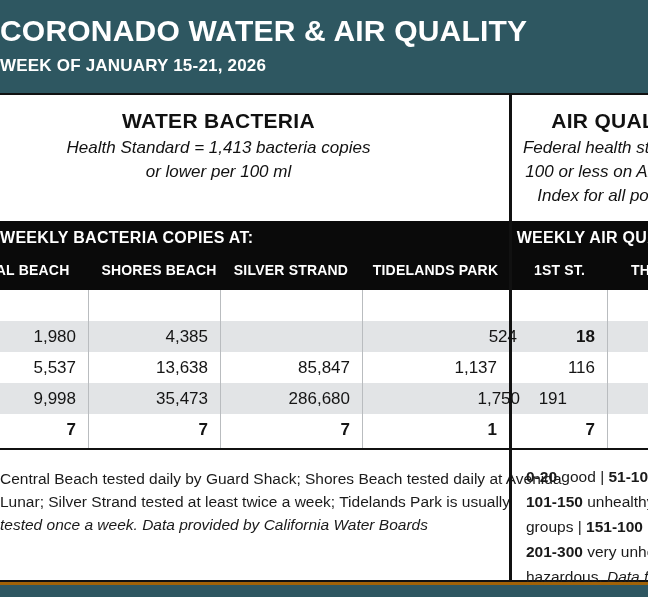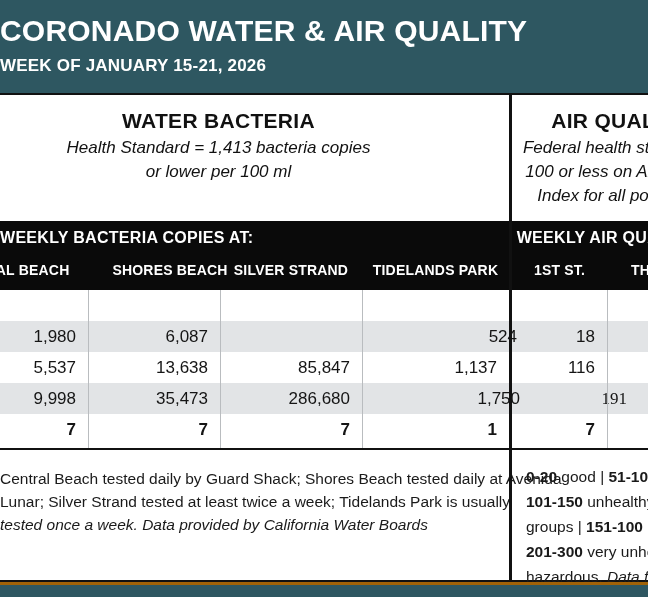--- a/index.html
+++ b/index.html
@@ -302,21 +302,21 @@
         <div class="panel-note" style="margin-top:0">Index for all pollutants</div>
       </div>
     </div>
 
     <div class="headband">
 
       <div class="headband-water">
         <div class="band-caption">WEEKLY BACTERIA COPIES AT:</div>
         <div class="band-cols">
           <div class="band-col" style="left:0px;   width:160px;">CENTRAL BEACH</div>
-          <div class="band-col" style="left:176px; width:132px;">SHORES BEACH</div>
+          <div class="band-col" style="left:165px; width:132px;">SHORES BEACH</div>
           <div class="band-col" style="left:434px; width:147px;">TIDELANDS PARK</div>
           <div class="band-col" style="left:292px; width:142px;">SILVER STRAND</div>
         </div>
       </div>
 
       <div class="headband-air">
         <div class="band-caption">WEEKLY AIR QUALITY AT:</div>
         <div class="band-cols">
           <div class="band-col" style="left:0px;  width:95px;">1ST ST.</div>
           <div class="band-col" style="left:95px; width:121px;">THE COVE</div>
@@ -330,41 +330,41 @@
         <div class="cell" style="left:0px;   width:160px;"></div>
         <div class="cell" style="left:160px; width:132px;"></div>
         <div class="cell" style="left:292px; width:142px;"></div>
         <div class="cell" style="left:434px; width:147px;"></div>
         <div class="cell" style="left:584px; width:95px;"></div>
         <div class="cell" style="left:679px; width:121px;"></div>
       </div>
 
       <div class="row shaded" style="top:31px;">
         <div class="cell" style="left:0px;   width:160px;">1,980</div>
-        <div class="cell" style="left:160px; width:132px;">6,087</div>
+        <div class="cell" style="left:160px; width:132px;">4,385</div>
         <div class="cell" style="left:434px; width:167px;">524</div>
-        <div class="cell" style="left:584px; width:95px;">18</div>
+        <div class="cell" style="left:584px; width:95px;font-weight:bold;">18</div>
         <div class="cell" style="left:679px; width:121px;">21</div>
       </div>
 
       <div class="row blank" style="top:62px;">
         <div class="cell" style="left:0px;   width:160px;">5,537</div>
         <div class="cell" style="left:160px; width:132px;">13,638</div>
         <div class="cell" style="left:292px; width:142px;">85,847</div>
         <div class="cell" style="left:434px; width:147px;">1,137</div>
         <div class="cell" style="left:584px; width:95px;">116</div>
         <div class="cell" style="left:679px; width:121px;">98</div>
       </div>
 
       <div class="row shaded" style="top:93px;">
         <div class="cell" style="left:0px;   width:160px;">9,998</div>
         <div class="cell" style="left:160px; width:132px;">35,473</div>
         <div class="cell" style="left:292px; width:142px;">286,680</div>
         <div class="cell" style="left:434px; width:170px;">1,750</div>
-        <div class="cell" style="left:616px; width:95px;font-family:Liberation Serif, serif;">191</div>
+        <div class="cell" style="left:556px; width:95px;">191</div>
         <div class="cell" style="left:679px; width:121px;">164</div>
       </div>
 
       <div class="row blank" style="top:124px;">
         <div class="cell bold" style="left:0px;   width:160px;">7</div>
         <div class="cell bold" style="left:160px; width:132px;">7</div>
         <div class="cell bold" style="left:292px; width:142px;">7</div>
         <div class="cell bold" style="left:434px; width:147px;">1</div>
         <div class="cell bold" style="left:584px; width:95px;">7</div>
         <div class="cell bold" style="left:679px; width:121px;">7</div>

